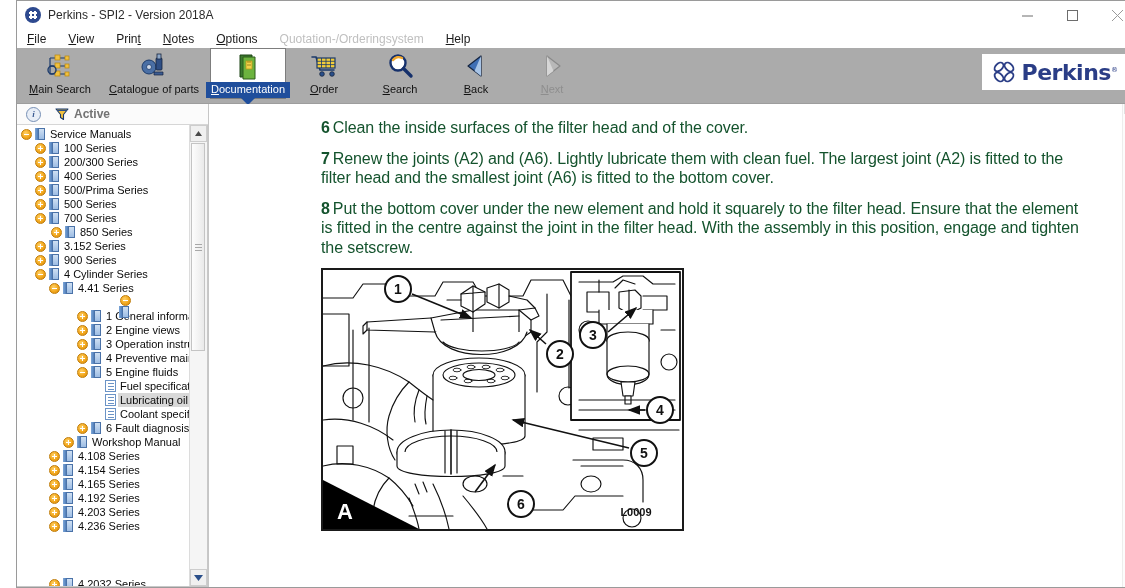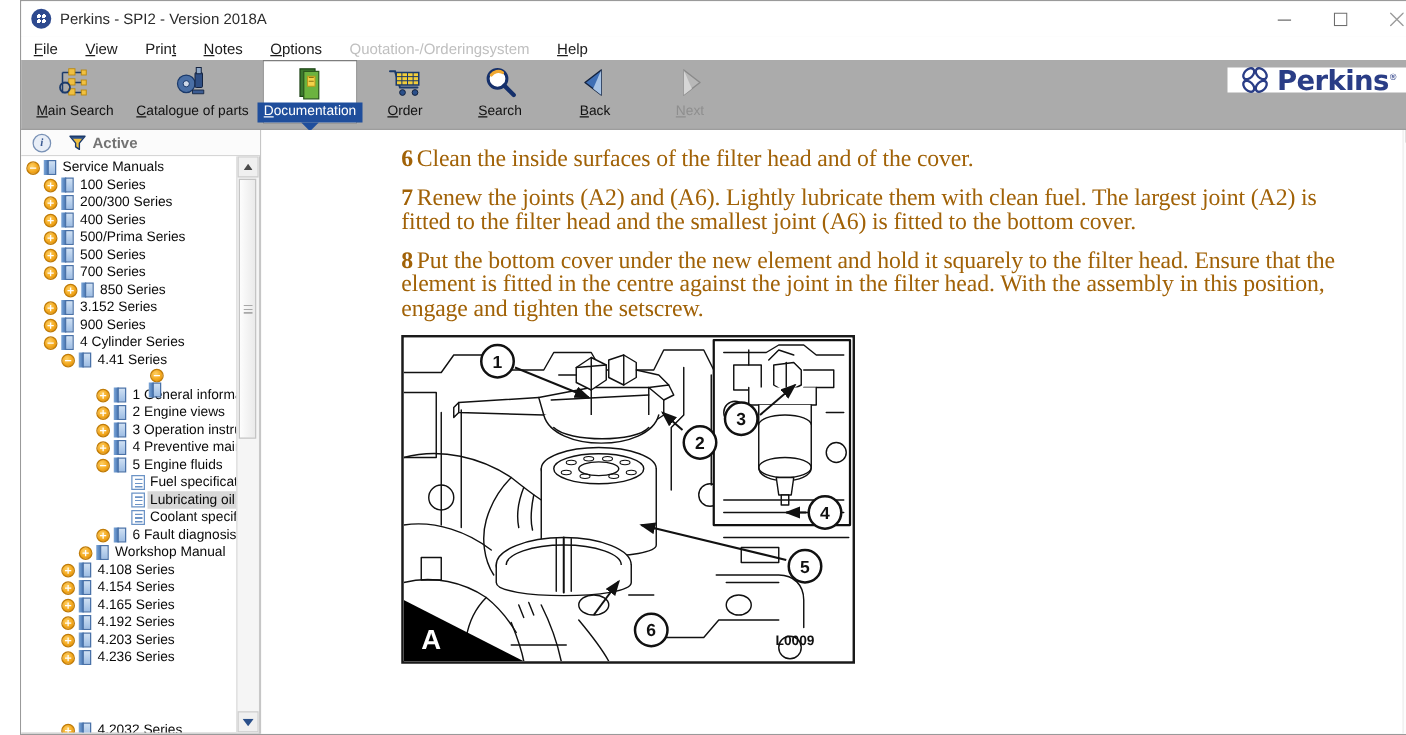--- a/index.html
+++ b/index.html
@@ -156,21 +156,21 @@
     border-right: 7px solid transparent;
     border-top: 7px solid #1f4e9c;
   }
   .tool-btn.disabled .tlabel { color: #8e8e8e; }
   #tb-main   { margin-left: 5px; }
   #brand-logo {
     position: absolute;
     right: 14px;
     top: 6px;
     width: 144px;
-    height: 20px;
+    height: 36px;
     background: #fff;
     display: flex;
     align-items: center;
     justify-content: center;
   }
   #brand-logo .pk-text {
     font-family: "DejaVu Sans", sans-serif;
     font-weight: bold;
     font-size: 22px;
     color: #2a3d86;
@@ -379,24 +379,24 @@
     overflow: hidden;
     display: flex;
   }
   #doc-page {
     flex: 1 1 auto;
     padding: 14px 40px 0 112px;
     box-sizing: border-box;
     overflow: hidden;
   }
   .doc-para {
-    font-family: Liberation Serif, serif;
-    font-size: 19px;
+    font-family: Liberation Sans, sans-serif;
+    font-size: 16px;
     line-height: 19.5px;
-    color: #a16207;
+    color: #14532d;
     margin: 0 0 11px 0;
     letter-spacing: -0.1px;
   }
   .doc-para .num {
     font-weight: bold;
     margin-right: 3px;
   }
 
   #doc-scroll {
     flex: 0 0 17px;

